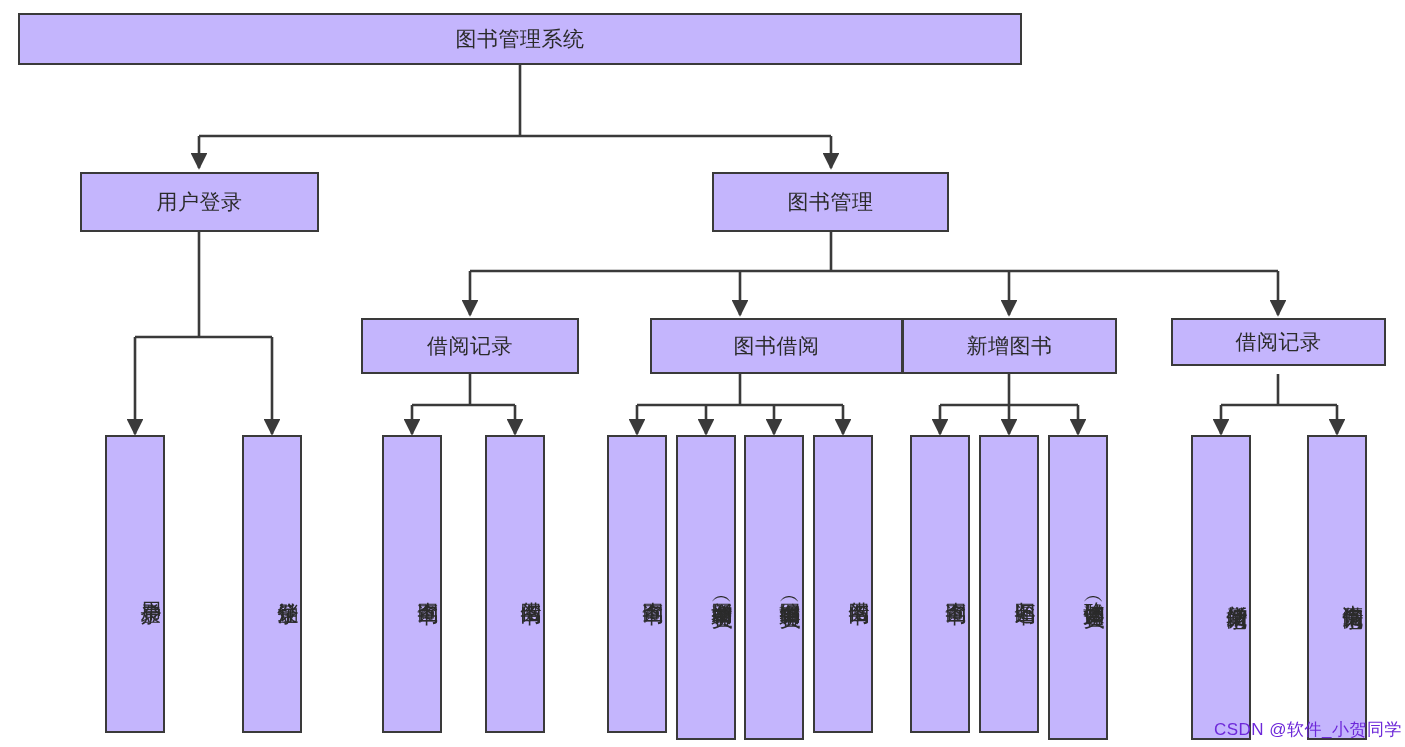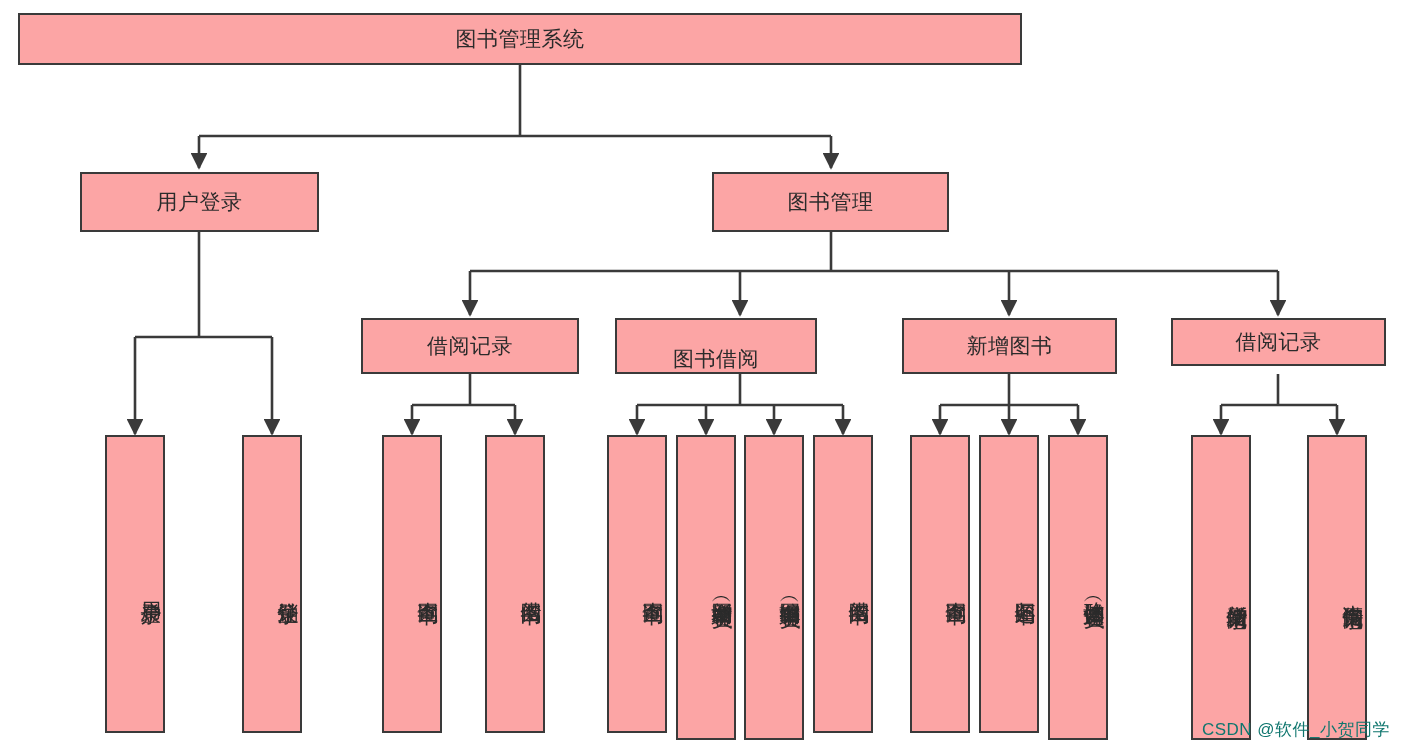--- a/index.html
+++ b/index.html
@@ -22,21 +22,21 @@
     left: 0;
     top: 0;
     width: 1405px;
     height: 747px;
     pointer-events: none;
   }
   .node {
     position: absolute;
     box-sizing: border-box;
     border: 2px solid #3a3a3a;
-    background: #fca5a5;
+    background: #c4b5fd;
     display: flex;
     align-items: center;
     justify-content: center;
     color: #2b2b2b;
     line-height: 1.18;
   }
   .node.horiz {
     font-size: 21px;
     letter-spacing: 0.5px;
   }
@@ -52,24 +52,24 @@
   .node.vert.long {
     align-items: flex-start;
     padding-top: 4px;
   }
   .node-label {
     display: block;
     white-space: nowrap;
   }
   #watermark {
     position: absolute;
-    right: 15px;
+    right: 3px;
     bottom: 6px;
     font-size: 17px;
-    color: #0f766e;
+    color: #6d28d9;
     white-space: nowrap;
     letter-spacing: 0.5px;
   }
 </style>
 </head>
 <body>
 
 <div id="canvas">
 
   <svg id="edges" viewBox="0 0 1405 747" width="1405" height="747" xmlns="http://www.w3.org/2000/svg">
@@ -129,21 +129,21 @@
   <div class="node horiz" style="left:80px; top:172px; width:239px; height:60px;">
     <span class="node-label">用户登录</span>
   </div>
   <div class="node horiz" style="left:712px; top:172px; width:237px; height:60px;">
     <span class="node-label">图书管理</span>
   </div>
 
   <div class="node horiz" style="left:361px; top:318px; width:218px; height:56px;">
     <span class="node-label">借阅记录</span>
   </div>
-  <div class="node horiz" style="left:615px; top:318px; width:202px; height:56px;align-items:flex-end;">
+  <div class="node horiz" style="left:650px; top:318px; width:253px; height:56px;">
     <span class="node-label">图书借阅</span>
   </div>
   <div class="node horiz" style="left:902px; top:318px; width:215px; height:56px;">
     <span class="node-label">新增图书</span>
   </div>
   <div class="node horiz" style="left:1171px; top:318px; width:215px; height:48px;">
     <span class="node-label">借阅记录</span>
   </div>
 
   <div class="node vert" style="left:105px; top:435px; width:60px; height:298px;">

